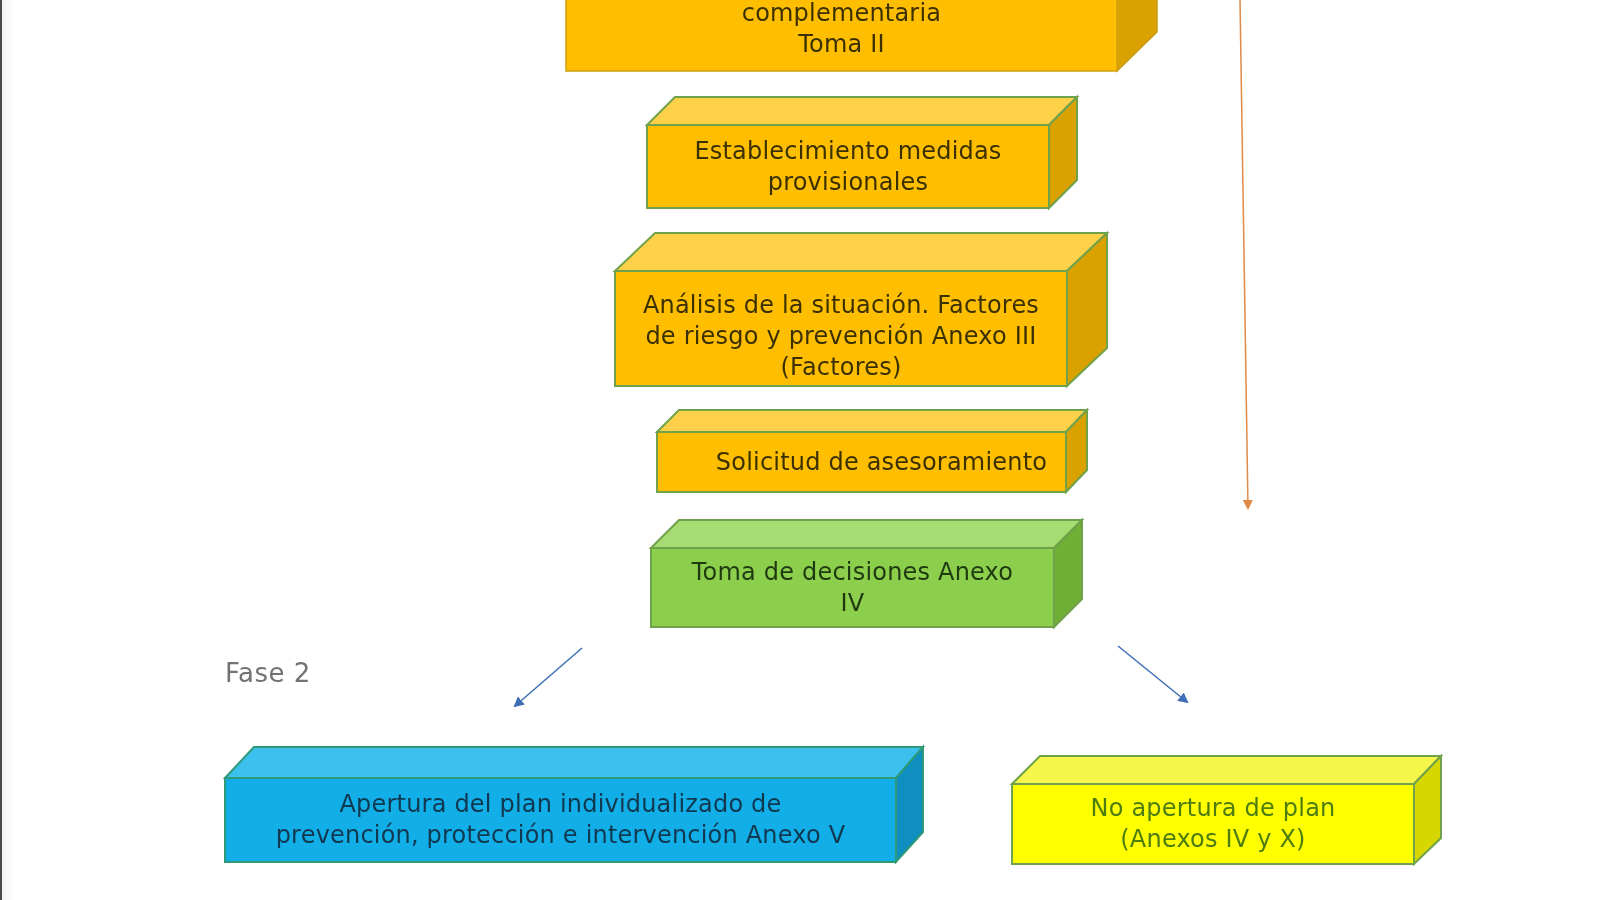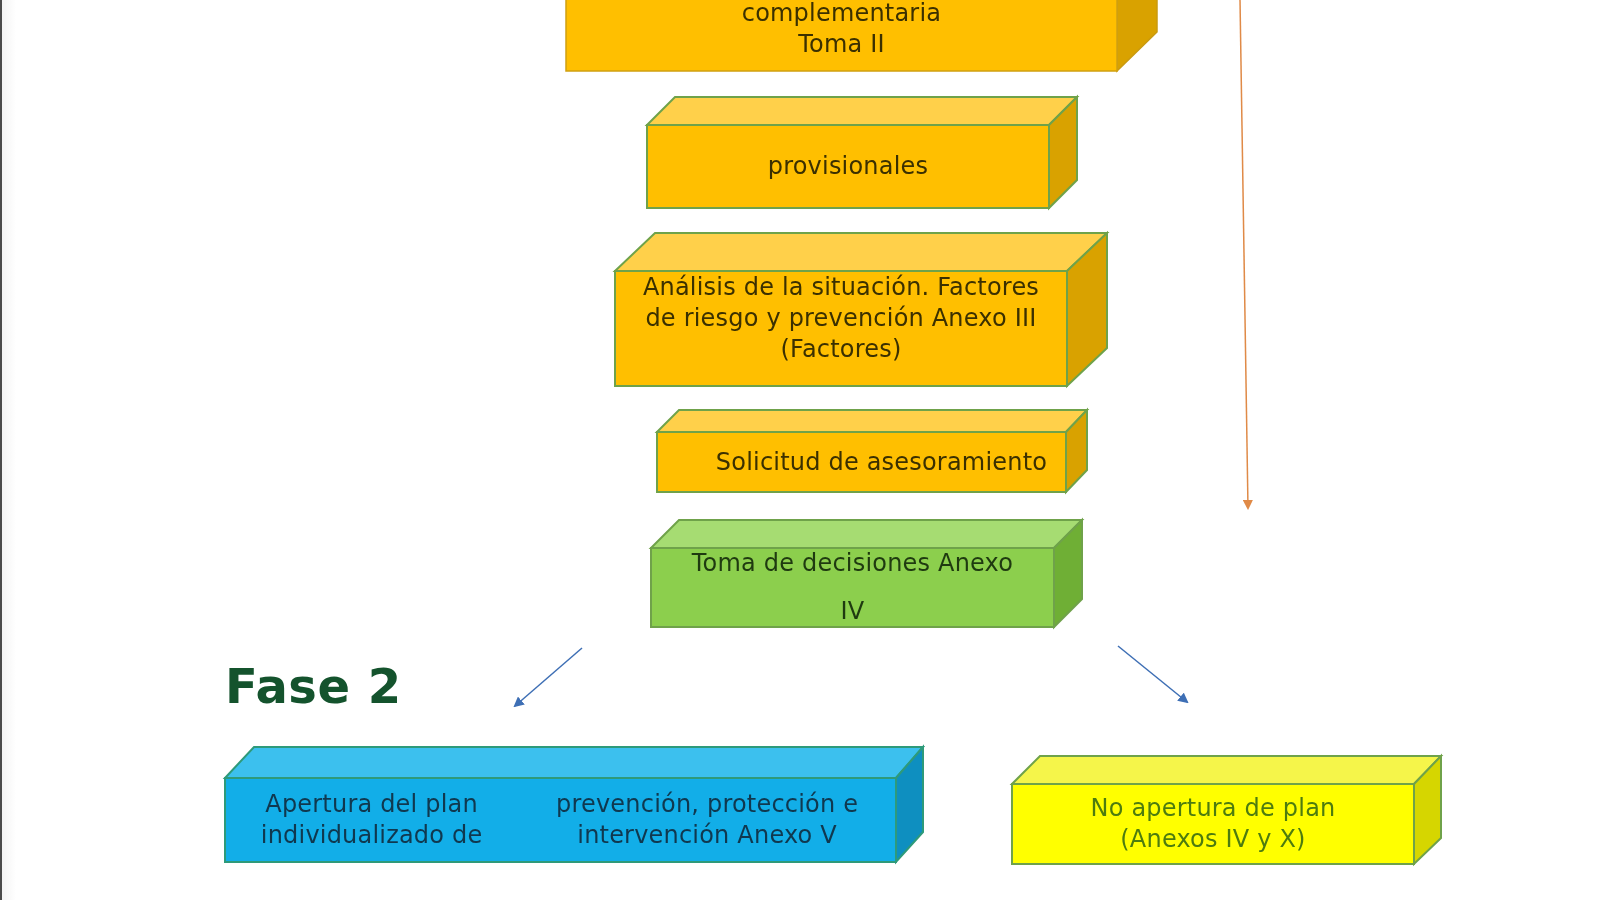--- a/index.html
+++ b/index.html
@@ -18,27 +18,27 @@
   }
   svg.canvas { position: absolute; left: 0; top: 0; }
   .box-label {
     position: absolute;
     display: flex; align-items: center; justify-content: center;
     text-align: center;
     font-size: 24px; line-height: 31px;
     color: #3b3000;
     letter-spacing: 0.2px;
   }
-  .box-label.green { color: #1f3a10; justify-content: space-between; }
+  .box-label.green { color: #1f3a10; }
   .box-label.blue { color: #10384f; }
   .box-label.yellow { color: #4d7c0f; }
   .phase-title {
     position: absolute; left: 225px; top: 658px;
     font-family: "DejaVu Sans", "Liberation Sans", sans-serif;
-    font-weight: bold; font-size: 48px; color: #14532d;
+    font-weight: normal; font-size: 26px; color: #737373;
     letter-spacing: 0.5px;
   }
 </style>
 </head>
 <body>
 
 <div class="left-border"></div>
 <div class="left-border-soft"></div>
 
 <svg class="canvas" width="1600" height="900" viewBox="0 0 1600 900">
@@ -97,39 +97,40 @@
   <line x1="582" y1="648" x2="515" y2="706" stroke="#3E6FB5" stroke-width="1.5" marker-end="url(#arrowBlue)"></line>
   <line x1="1118" y1="646" x2="1187" y2="702" stroke="#3E6FB5" stroke-width="1.5" marker-end="url(#arrowBlue)"></line>
 </svg>
 
 <div class="box-label" style="left:566px; top:-6px; width:551px; height:70px; flex-direction:column;">
   <span>complementaria</span>
   <span>Toma II</span>
 </div>
 
 <div class="box-label" style="left:647px; top:125px; width:402px; height:83px; flex-direction:column;">
+  <span>Establecimiento medidas</span>
   <span>provisionales</span>
 </div>
 
-<div class="box-label" style="left:615px; top:265px; width:452px; height:107px; flex-direction:column;">
+<div class="box-label" style="left:615px; top:283px; width:452px; height:107px; flex-direction:column;">
   <span>Análisis de la situación. Factores</span>
   <span>de riesgo y prevención Anexo III</span>
   <span>(Factores)</span>
 </div>
 
 <div class="box-label" style="left:657px; top:432px; width:409px; height:60px;padding-left:20px;">
   <span>Solicitud de asesoramiento</span>
 </div>
 
 <div class="box-label green" style="left:651px; top:548px; width:403px; height:79px; flex-direction:column;">
   <span>Toma de decisiones Anexo</span>
   <span>IV</span>
 </div>
 
-<div class="box-label blue" style="left:225px; top:778px; width:671px; height:84px; border-radius:30px;">
+<div class="box-label blue" style="left:225px; top:778px; width:671px; height:84px; flex-direction:column;border-radius:30px;">
   <span>Apertura del plan individualizado de</span>
   <span>prevención, protección e intervención Anexo V</span>
 </div>
 
 <div class="box-label yellow" style="left:1012px; top:784px; width:402px; height:80px; flex-direction:column;">
   <span>No apertura de plan</span>
   <span>(Anexos IV y X)</span>
 </div>
 
 <div class="phase-title">Fase 2</div>

